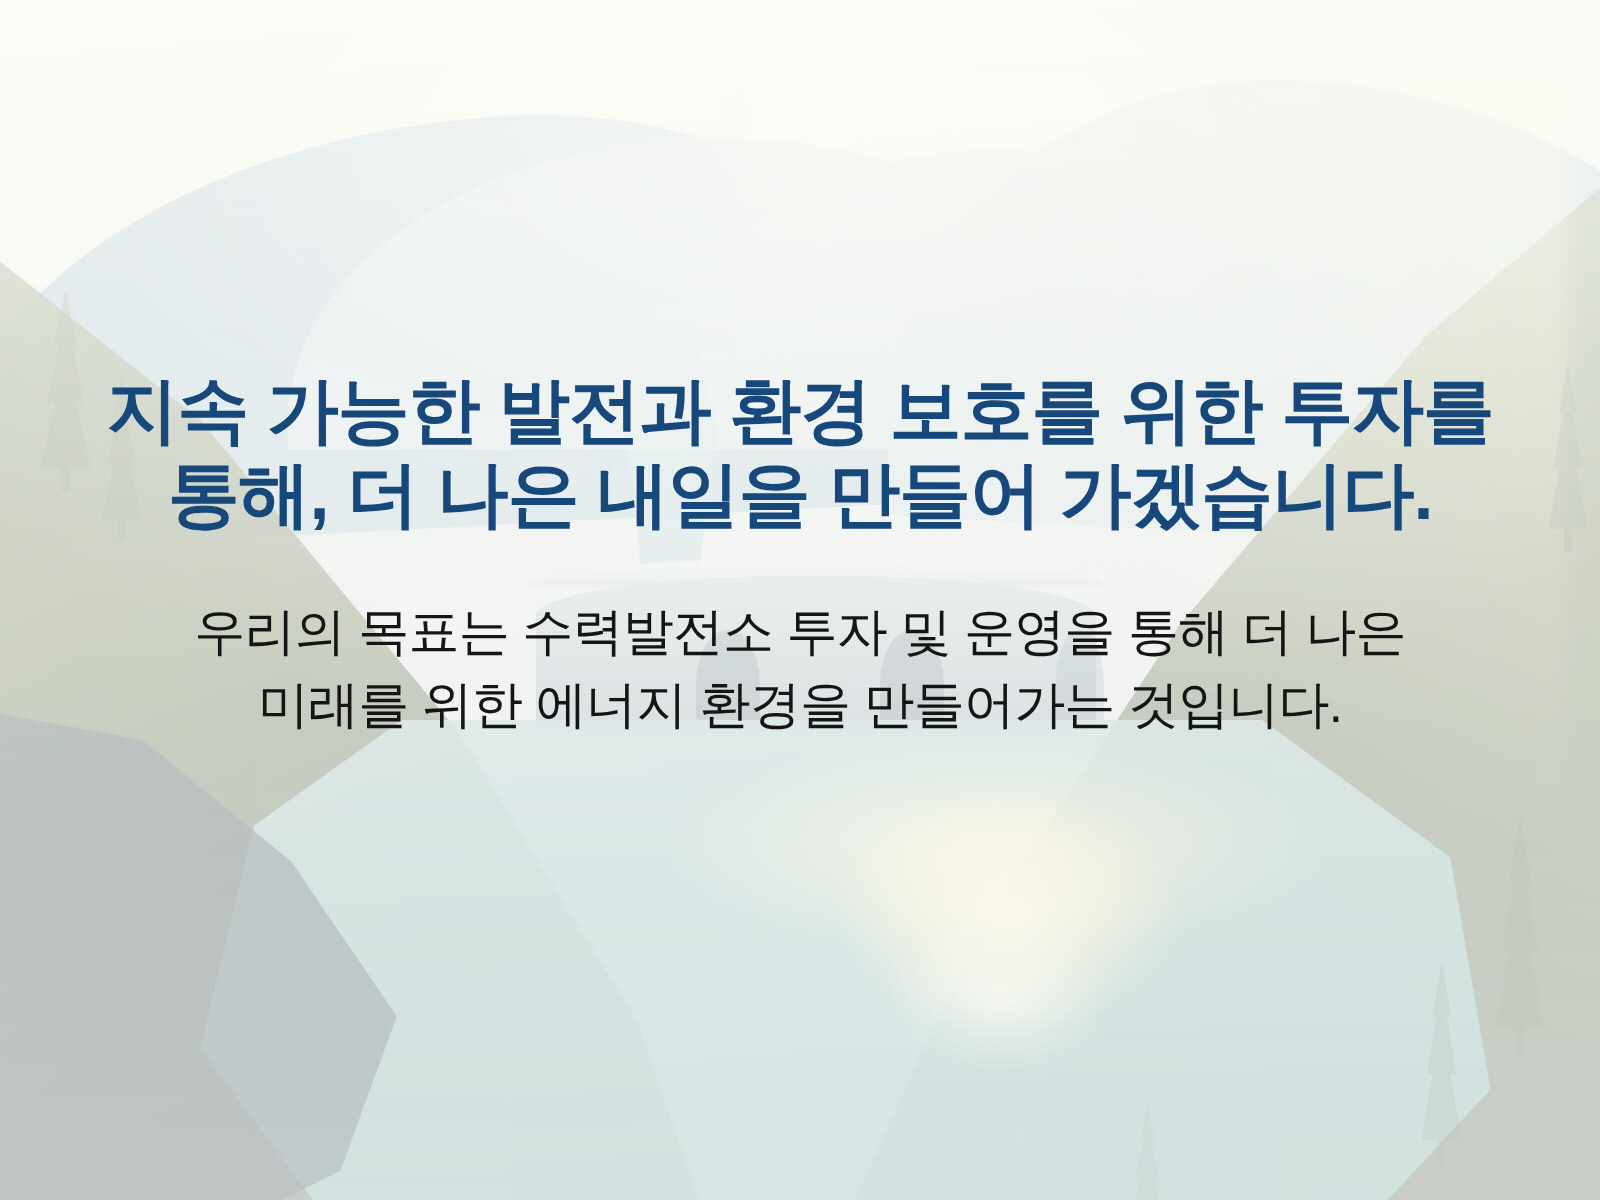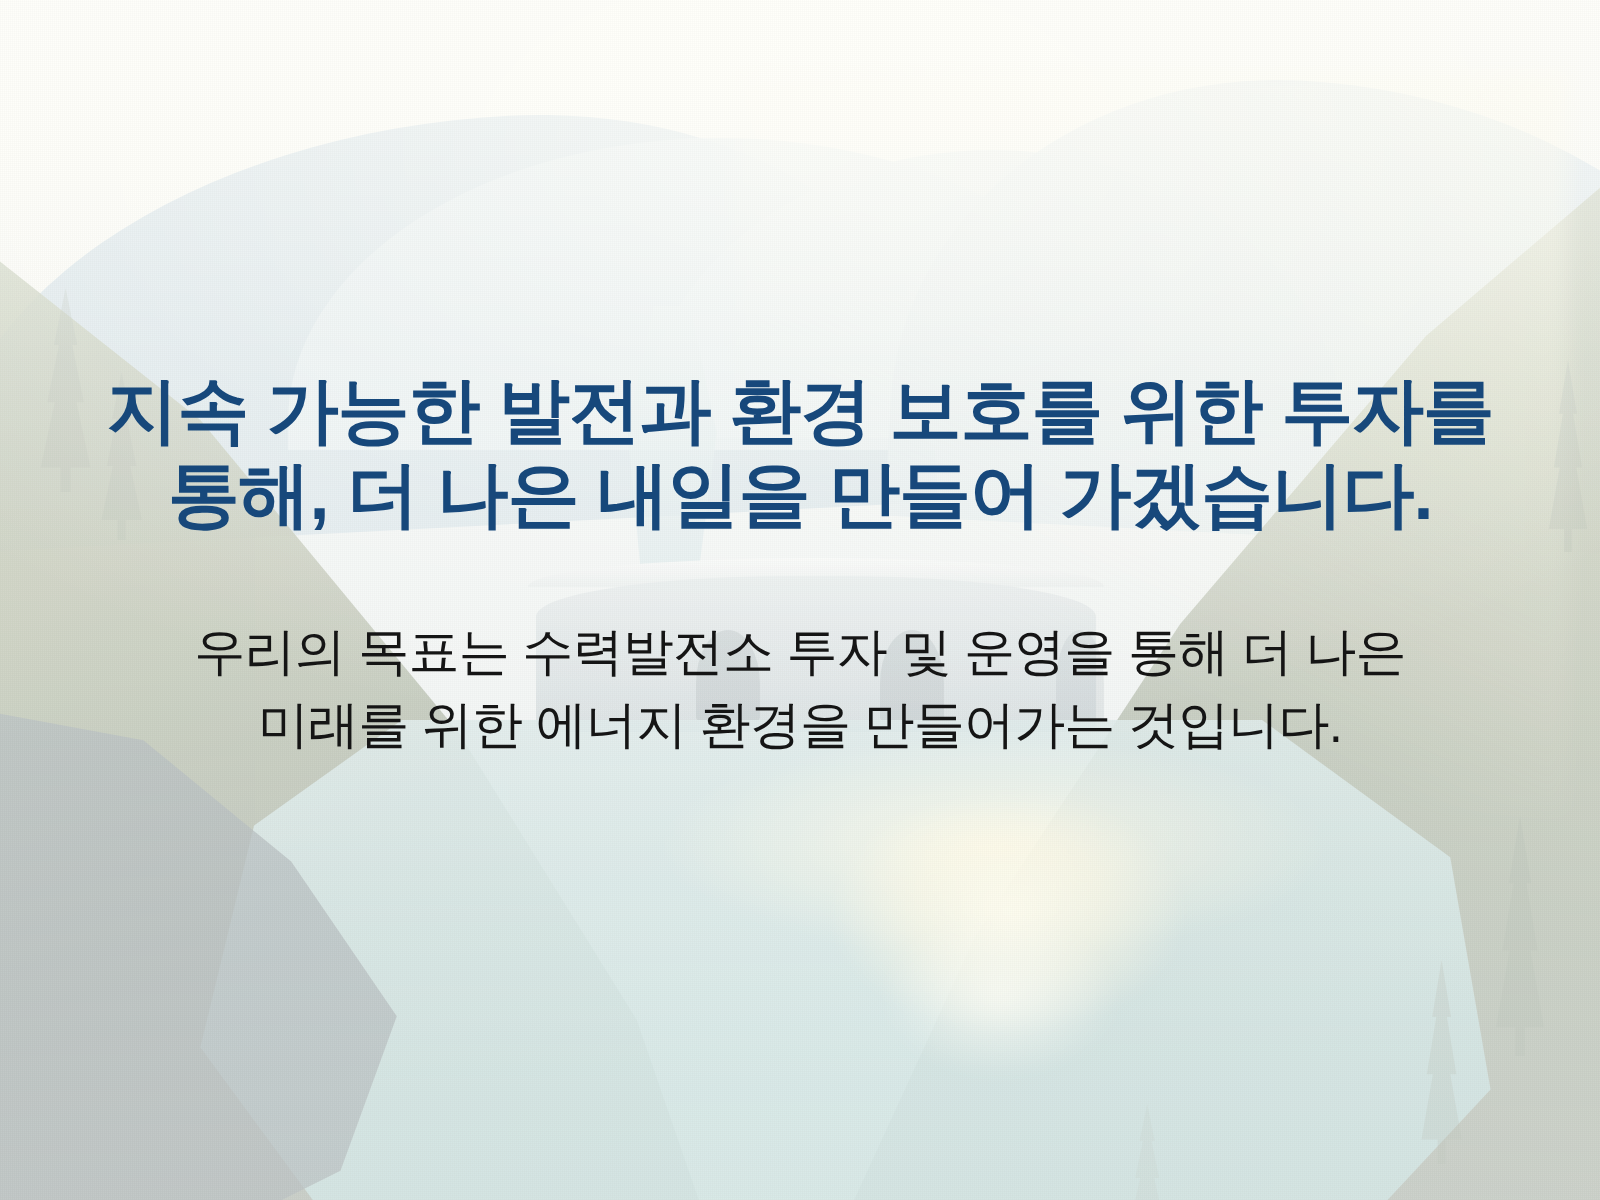--- a/index.html
+++ b/index.html
@@ -210,21 +210,21 @@
     color:#17487b;
     font-size:72px;
     font-weight:bold;
     line-height:1.17;
     letter-spacing:-1.2px;
     word-break:keep-all;
     white-space:pre-line;
   }
 
   .subtext {
-    margin-top:80px;
+    margin-top:60px;
     width:100%;
     text-align:center;
     color:#151515;
     font-size:51px;
     font-weight:400;
     line-height:1.42;
     letter-spacing:-0.8px;
     word-break:keep-all;
     white-space:pre-line;
   }

